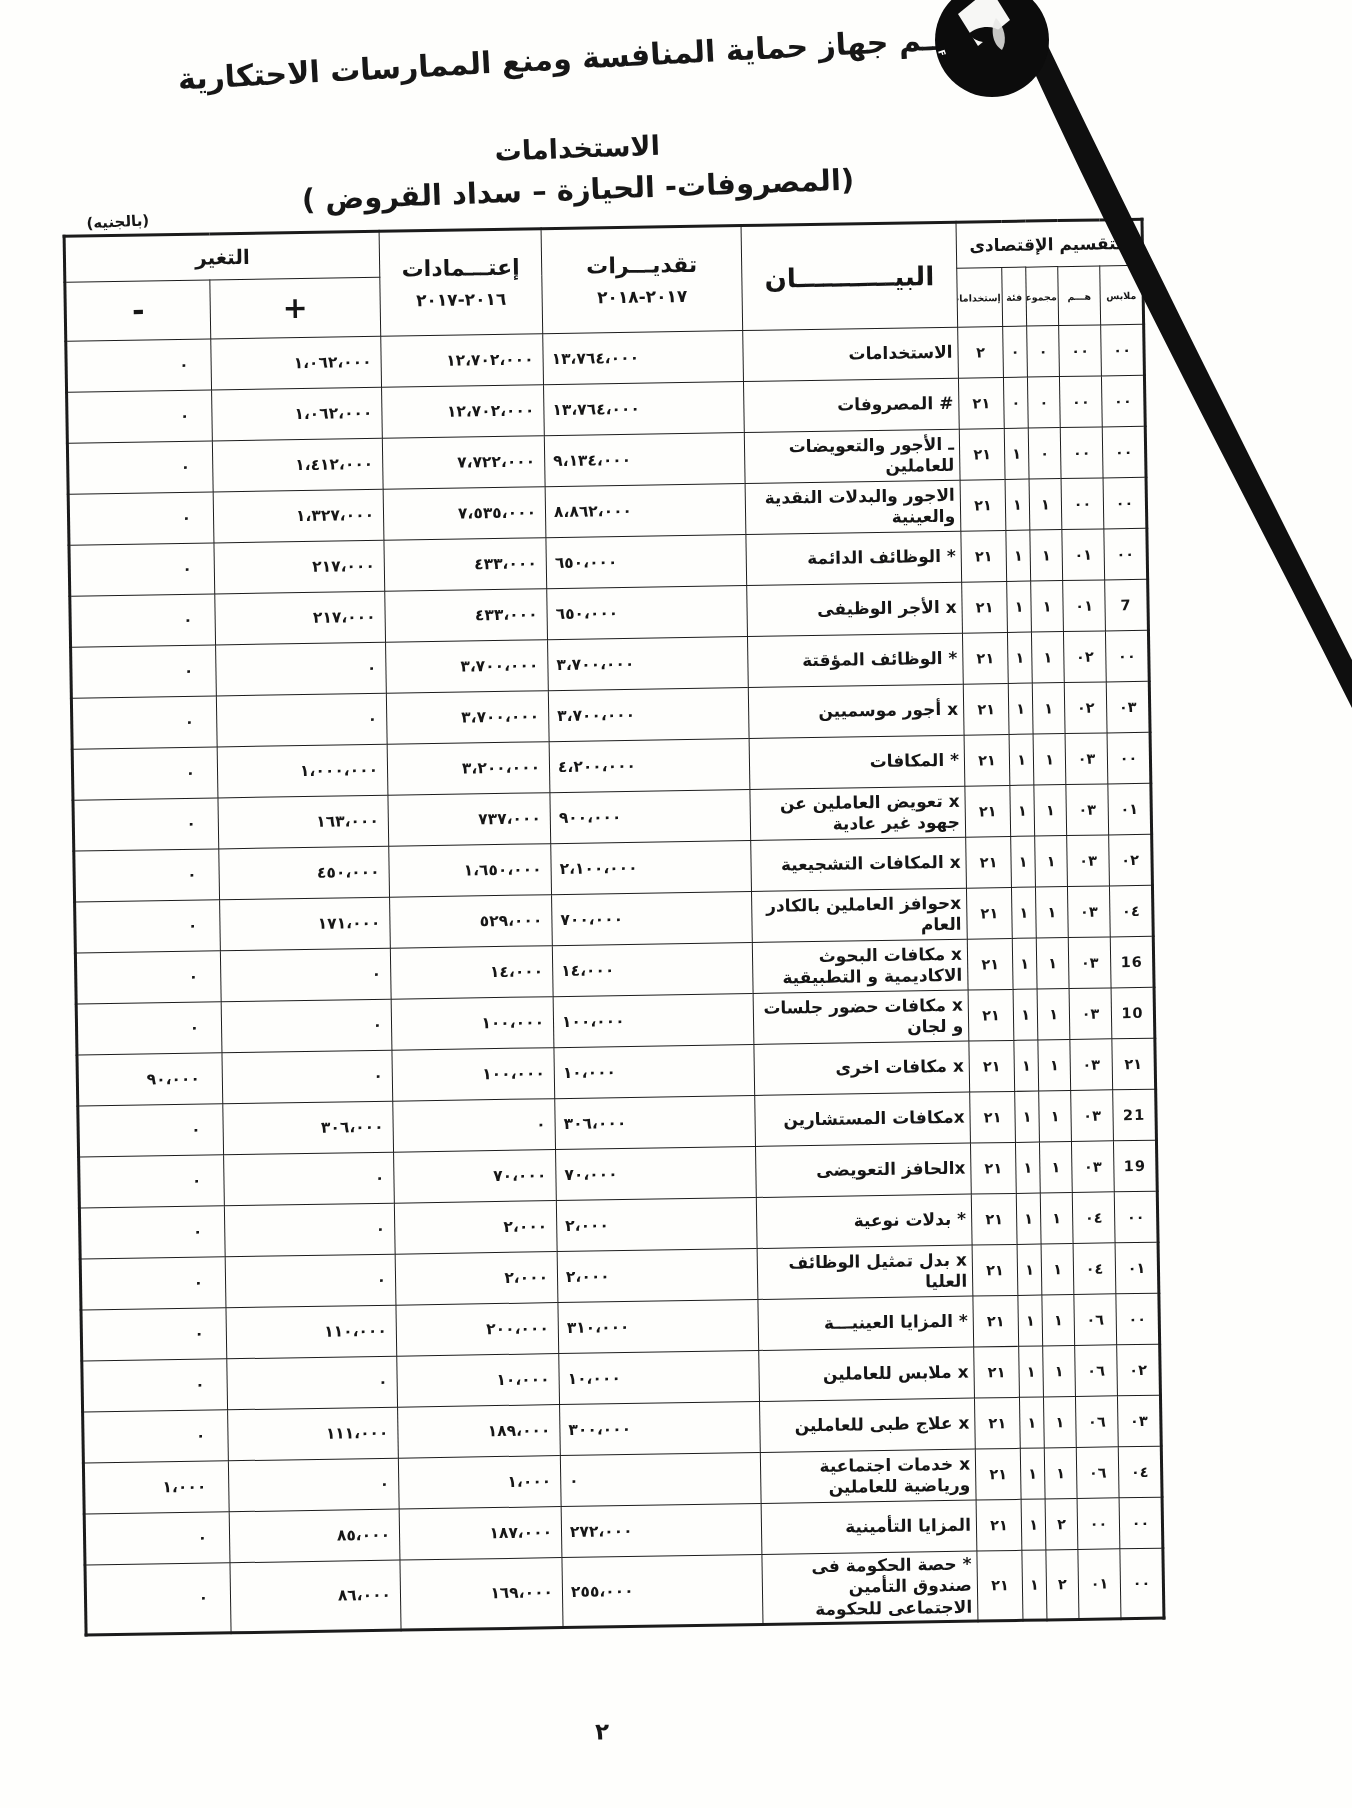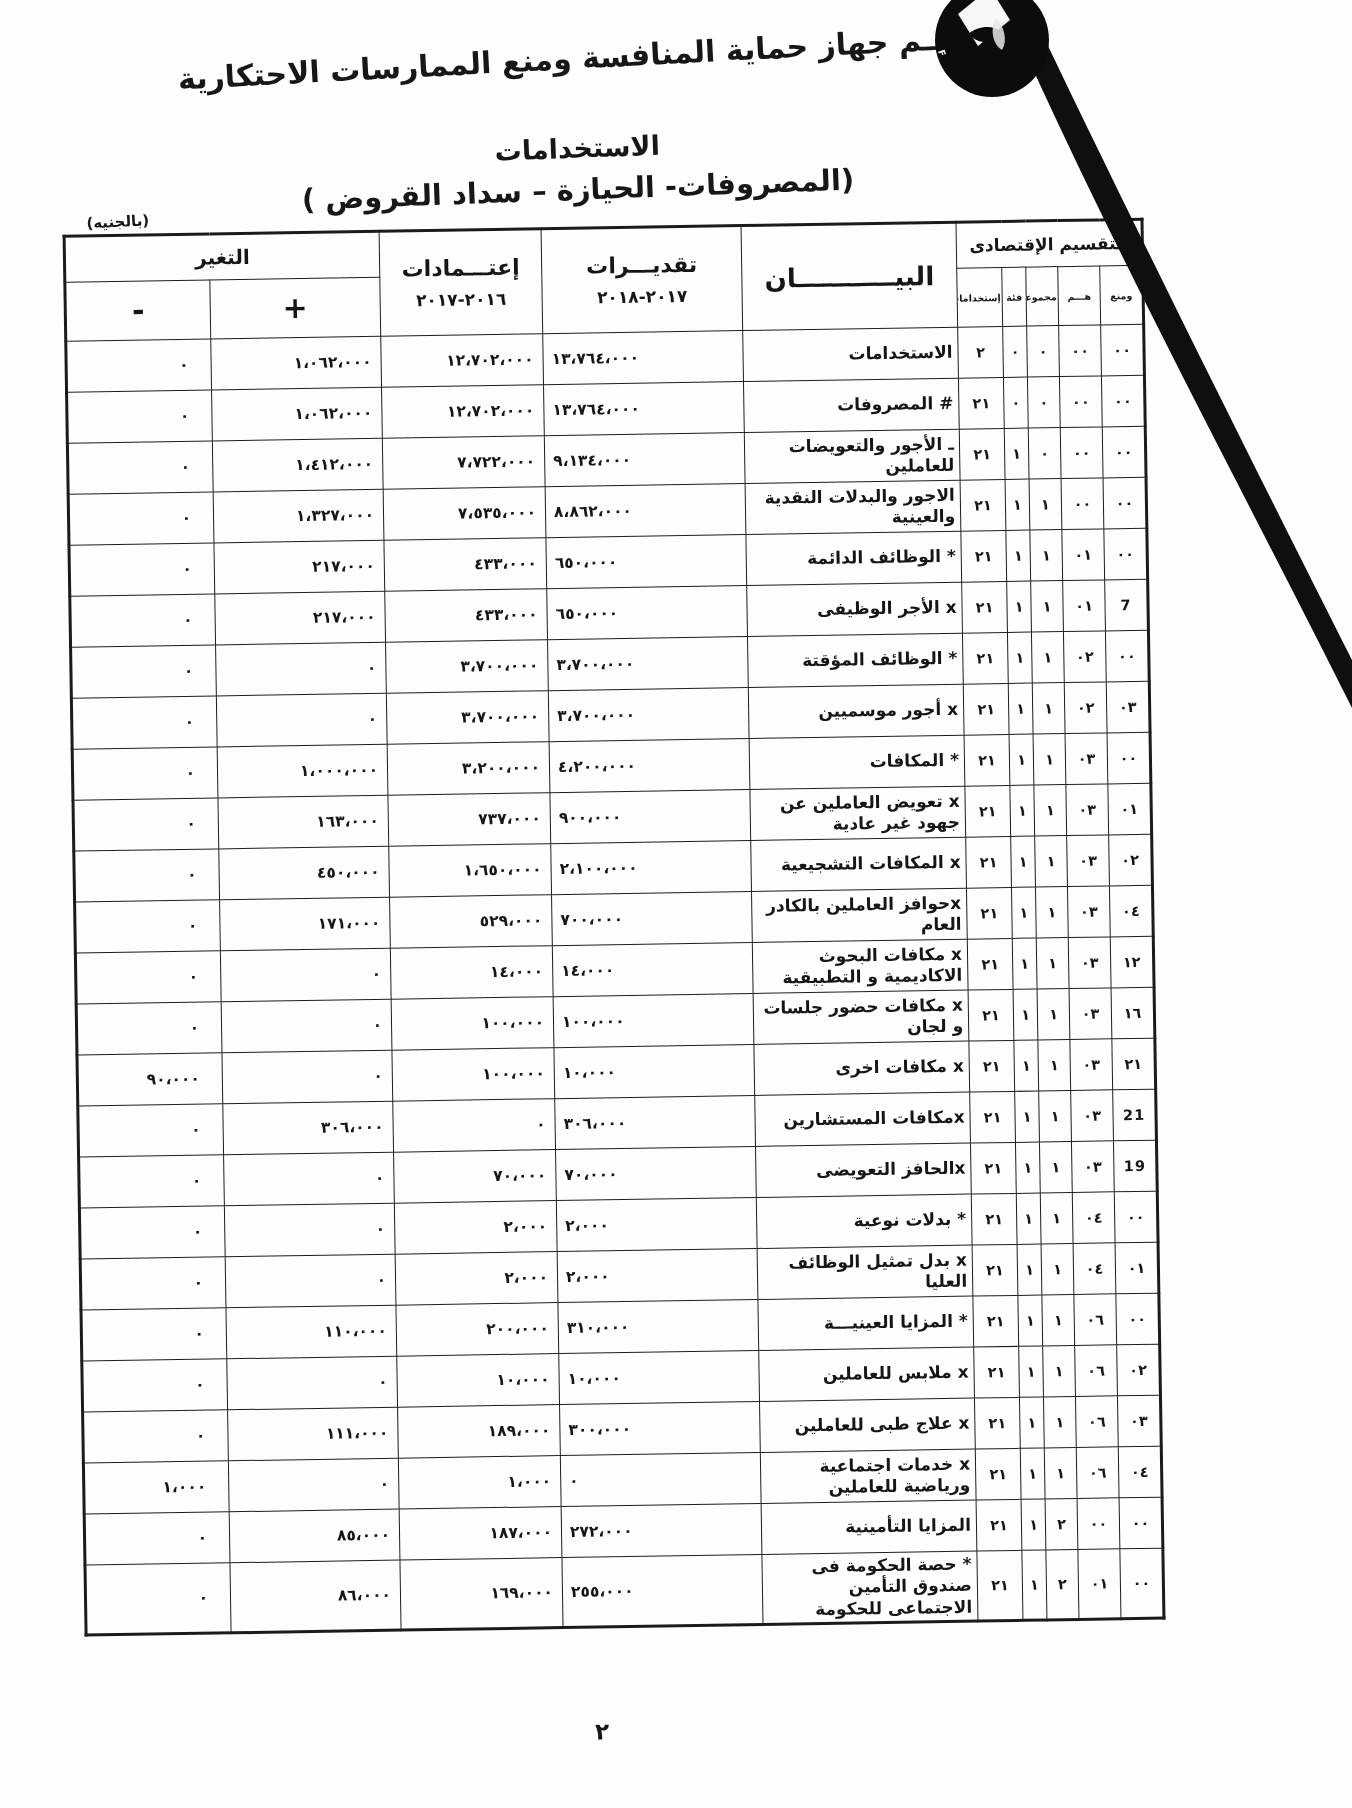--- a/index.html
+++ b/index.html
@@ -105,21 +105,21 @@
             <div class="lbl">تقديـــرات</div>
             <div class="yr">٢٠١٧-٢٠١٨</div>
           </th>
           <th rowspan="2" class="twolines">
             <div class="lbl">إعتـــمادات</div>
             <div class="yr">٢٠١٦-٢٠١٧</div>
           </th>
           <th colspan="2" class="chg">التغير</th>
         </tr>
         <tr>
-          <th class="code-h">ومنع</th>
+          <th class="code-h">ملابس</th>
           <th class="code-h">هـــم</th>
           <th class="code-h">مجموعة</th>
           <th class="code-h">فئة</th>
           <th class="code-h">إستخدامات</th>
           <th class="sign">+</th>
           <th class="sign">-</th>
         </tr>
       </thead>
       <tbody>
           <tr>
@@ -260,33 +260,33 @@
             <td class="code">١</td>
             <td class="code">١</td>
             <td class="code">٢١</td>
             <td class="label">xحوافز العاملين بالكادر العام</td>
             <td class="num est">٧٠٠،٠٠٠</td>
             <td class="num">٥٢٩،٠٠٠</td>
             <td class="num">١٧١،٠٠٠</td>
             <td class="num minus">٠</td>
           </tr>
           <tr>
-            <td class="code">١٢</td>
+            <td class="code">16</td>
             <td class="code">٠٣</td>
             <td class="code">١</td>
             <td class="code">١</td>
             <td class="code">٢١</td>
             <td class="label">x مكافات البحوث الاكاديمية و التطبيقية</td>
             <td class="num est">١٤،٠٠٠</td>
             <td class="num">١٤،٠٠٠</td>
             <td class="num">٠</td>
             <td class="num minus">٠</td>
           </tr>
           <tr>
-            <td class="code">١٦</td>
+            <td class="code">10</td>
             <td class="code">٠٣</td>
             <td class="code">١</td>
             <td class="code">١</td>
             <td class="code">٢١</td>
             <td class="label">x مكافات حضور جلسات و لجان</td>
             <td class="num est">١٠٠،٠٠٠</td>
             <td class="num">١٠٠،٠٠٠</td>
             <td class="num">٠</td>
             <td class="num minus">٠</td>
           </tr>

